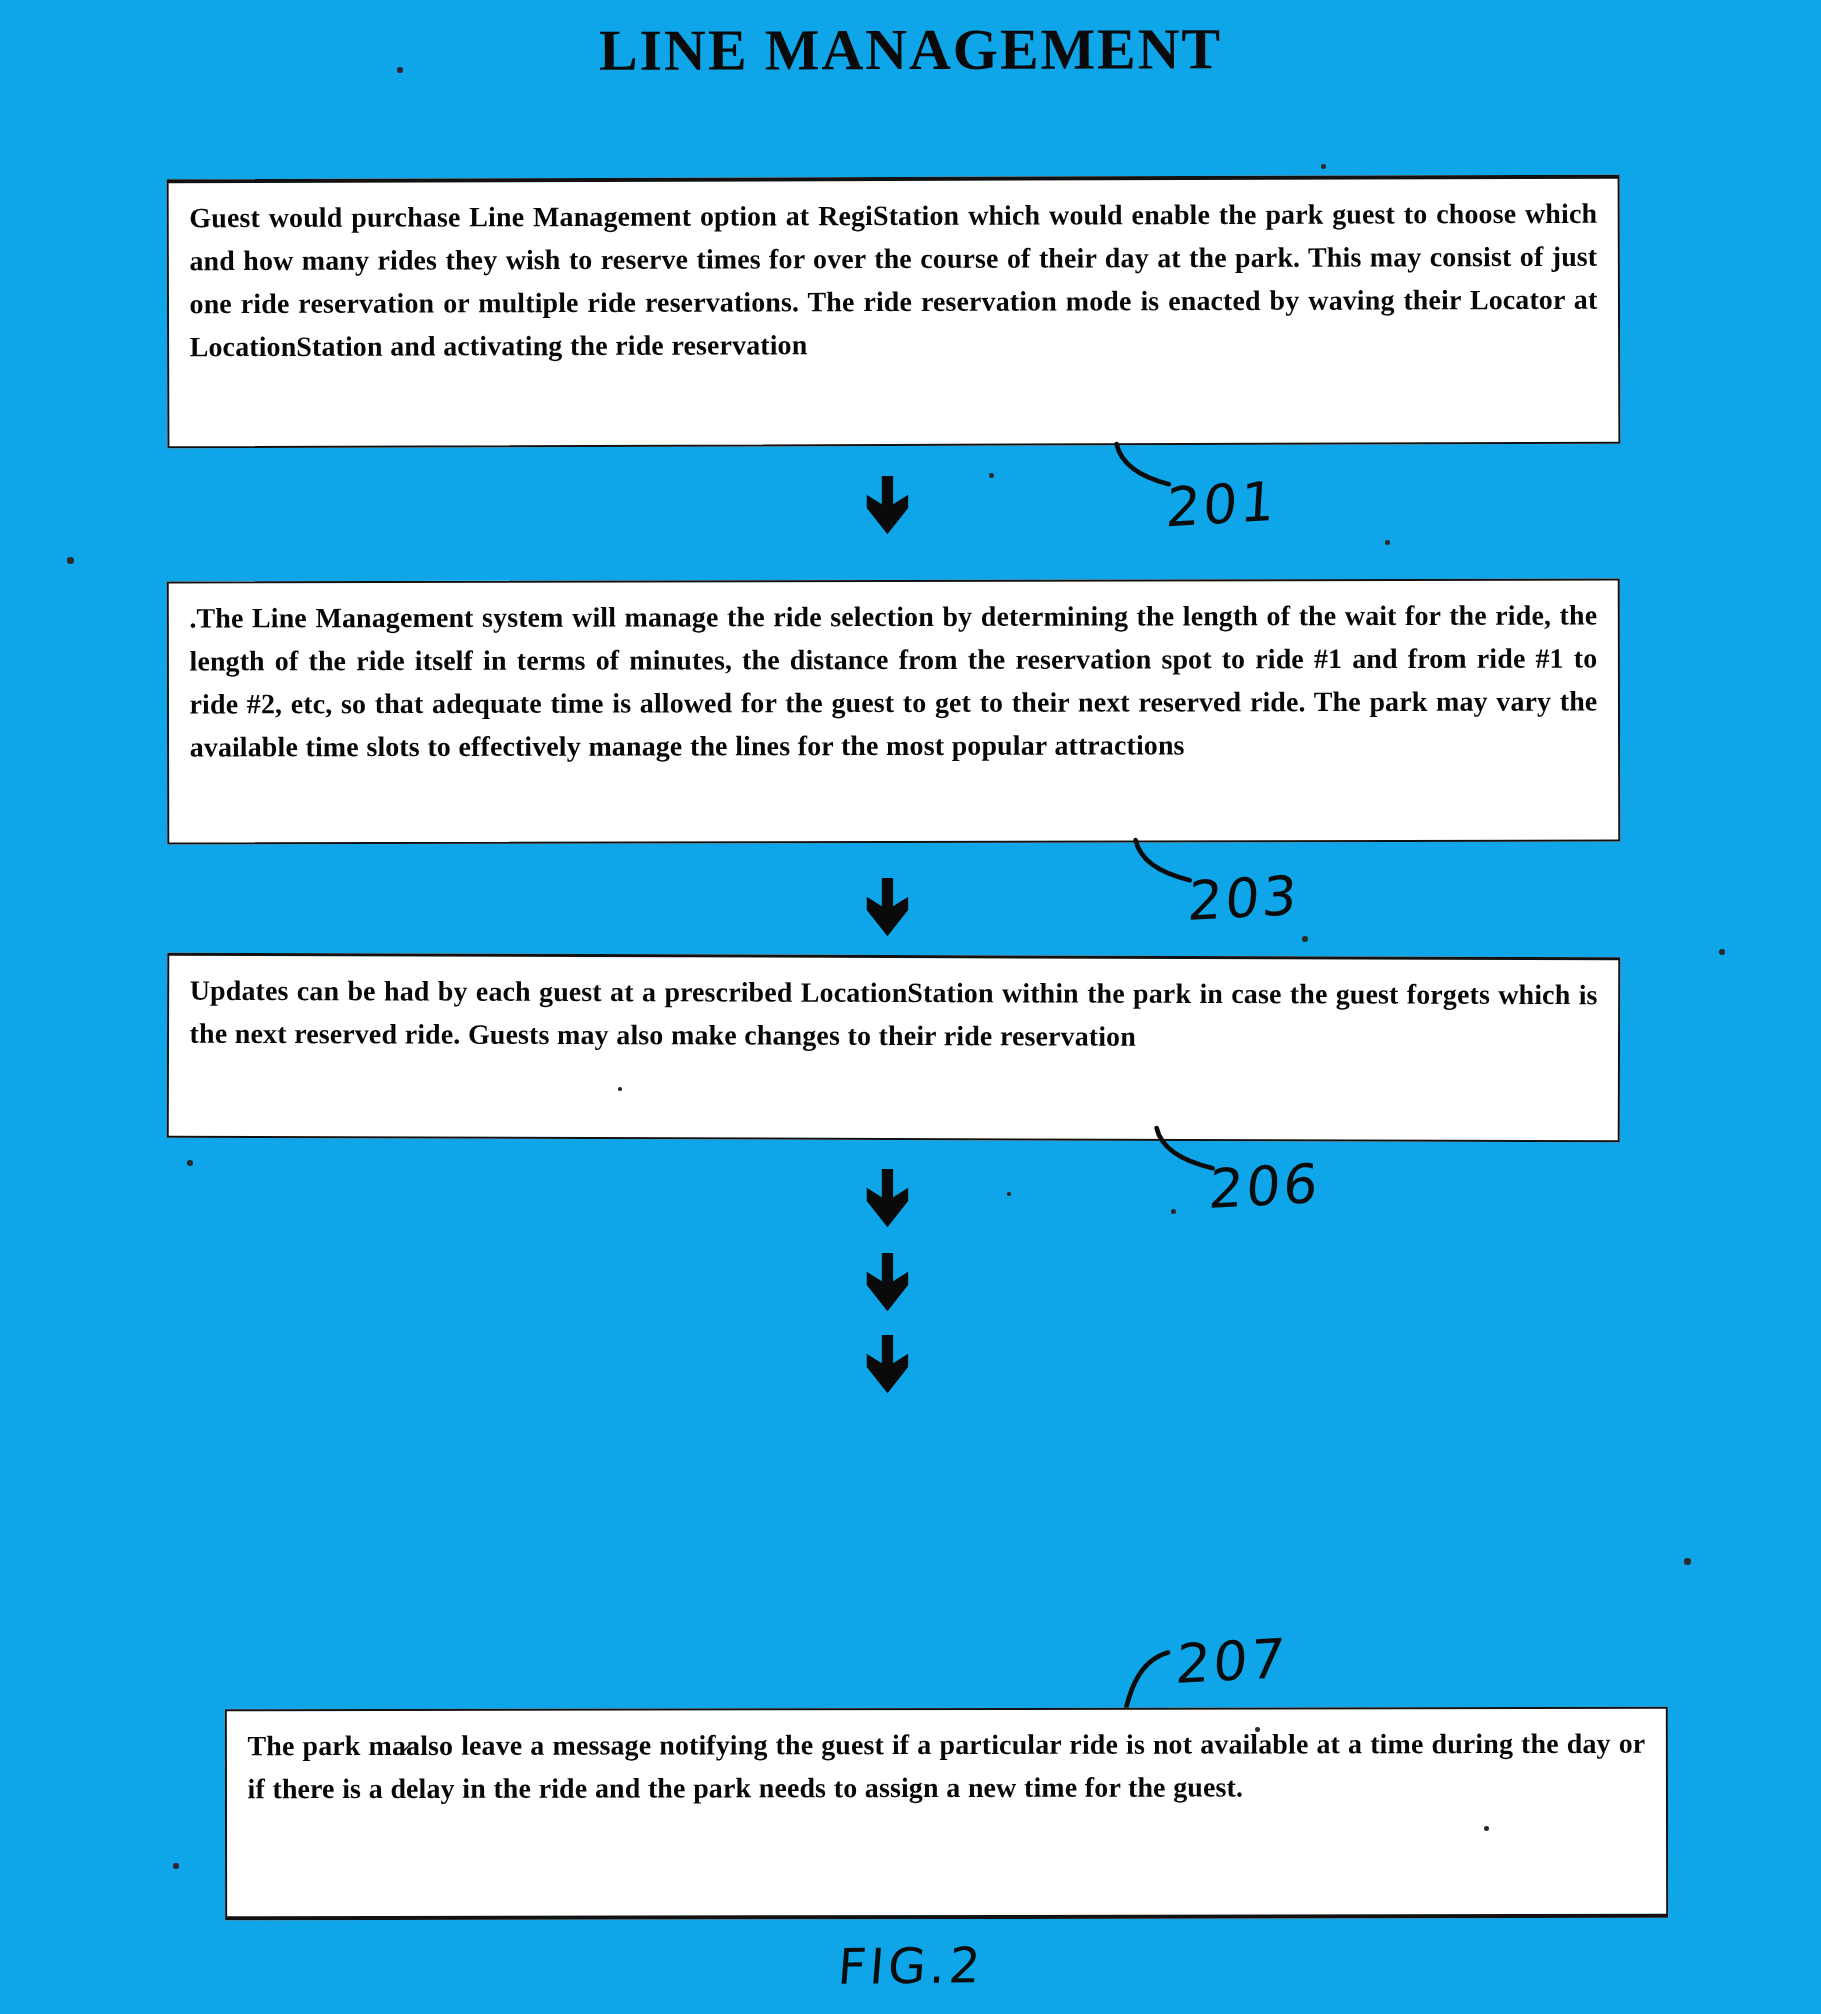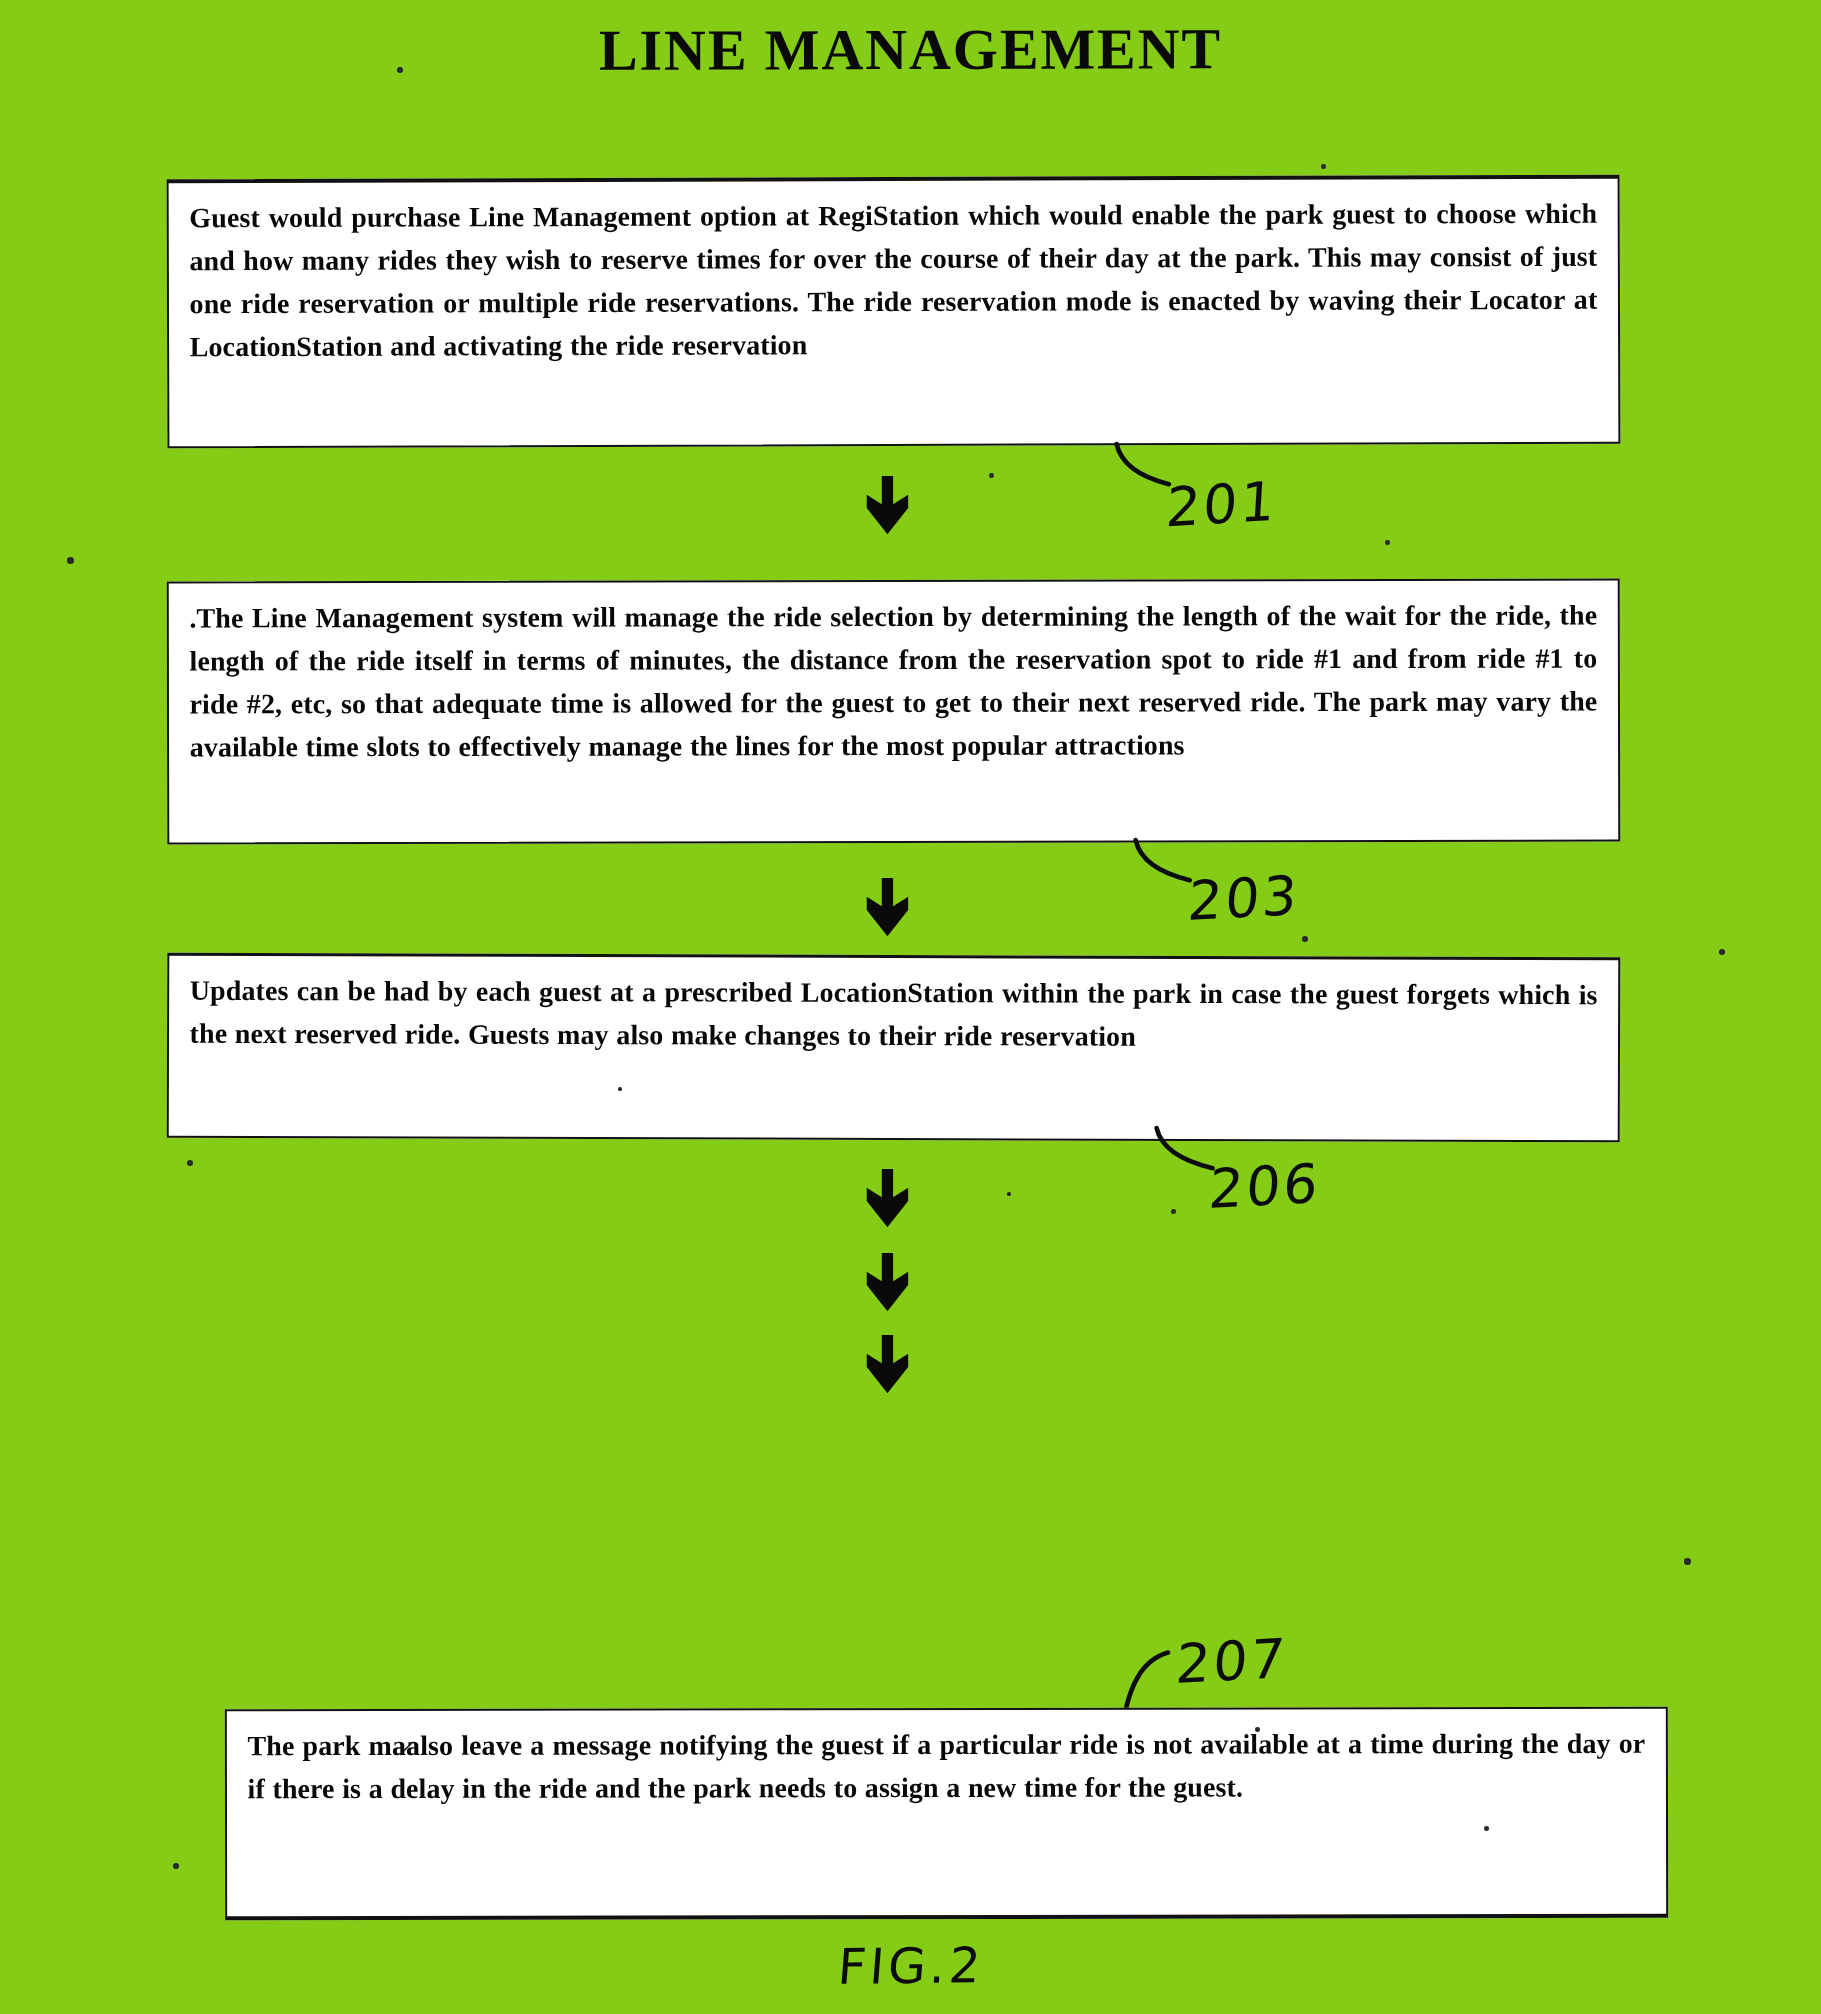--- a/index.html
+++ b/index.html
@@ -16,21 +16,21 @@
     color: #000000;
     -webkit-font-smoothing: none;
   }
 
   
   #page {
     position: absolute;
     left: 0; top: 0;
     width: 1821px;
     height: 2014px;
-    background: #84cc16;
+    background: #0ea5e9;
   }
 
   
   #title {
     position: absolute;
     left: 0;
     top: 20.6px;
     width: 1821px;
     text-align: center;
     font-family: "Liberation Serif", "DejaVu Serif", serif;

